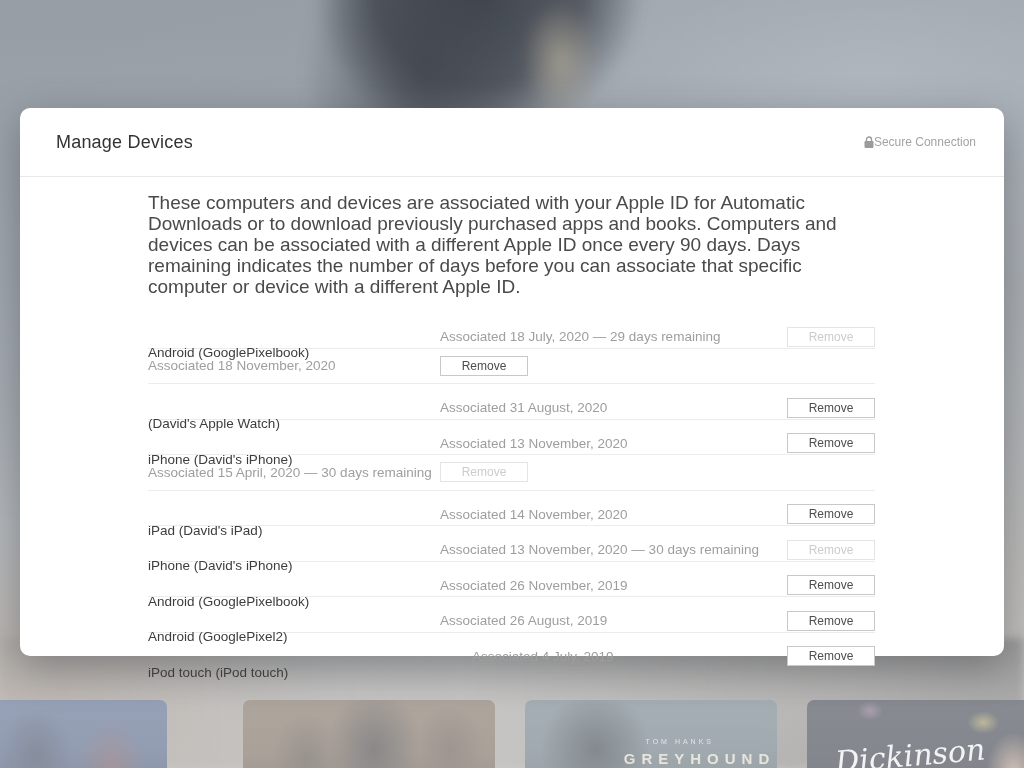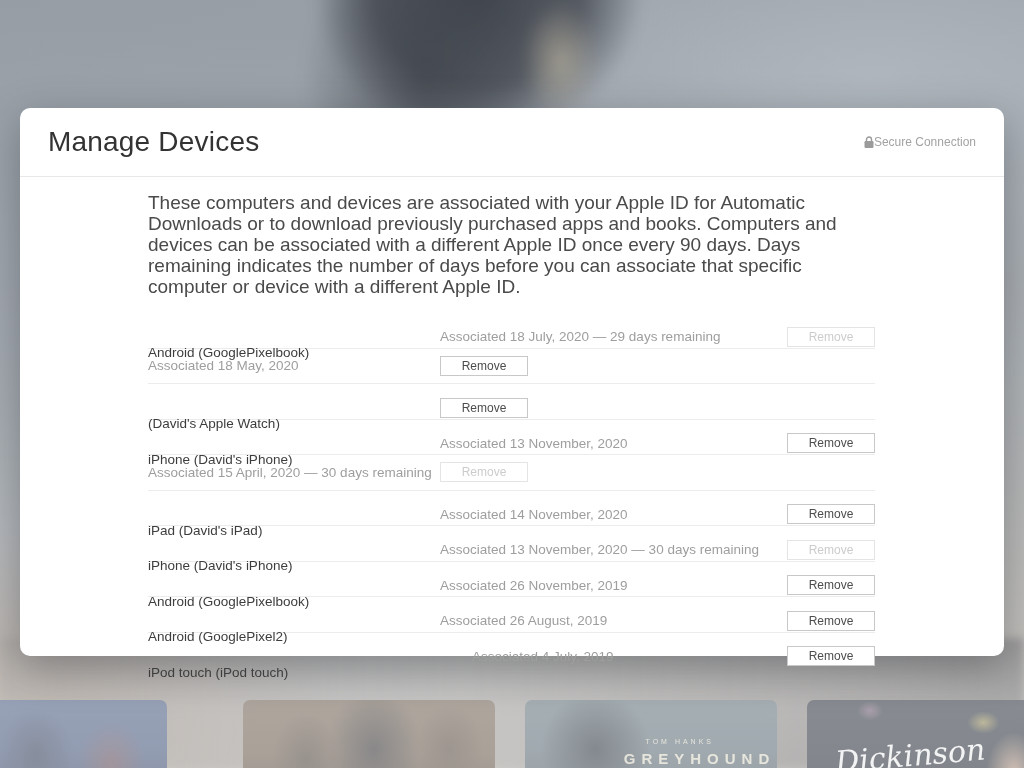--- a/index.html
+++ b/index.html
@@ -88,21 +88,21 @@
     position: absolute; left: 20px; top: 108px; width: 984px; height: 548px;
     background: #ffffff; border-radius: 10px;
     box-shadow: 0 12px 40px rgba(30,34,40,0.35);
   }
   .modal-header {
     position: relative; height: 69px; padding: 0 28px;
     display: flex; align-items: center; justify-content: space-between;
     border-bottom: 1px solid #e8e8e8;
   }
   .modal-title {
-    font-size: 28px; font-weight: 400; color: #333; letter-spacing: 0.2px;
+    font-size: 18px; font-weight: 400; color: #333; letter-spacing: 0.2px; margin-left: 8px;
   }
   .secure {
     display: flex; align-items: center; 
     font-size: 12px; color: #a3a3a3;
   }
   .secure svg { display: block; }
 
   .modal-body { padding: 15px 129px 0 128px; }
   .desc {
     font-size: 19px; line-height: 21px; color: #4a4a4a; width: 714px;
@@ -162,26 +162,27 @@
     <div class="modal-body">
       <p class="desc">These computers and devices are associated with your Apple ID for Automatic Downloads or to download previously purchased apps and books. Computers and devices can be associated with a different Apple ID once every 90 days. Days remaining indicates the number of days before you can associate that specific computer or device with a different Apple ID.</p>
       <div class="device-list">
   <div class="device-row">
     <span class="dev-name">Android (GooglePixelbook)</span>
     <span class="dev-date">Associated 18 July, 2020 — 29 days remaining</span>
     <button class="remove-btn disabled">Remove</button>
   </div>
 
   <div class="device-row">
-    <span class="dev-date">Associated 18 May, 2020</span>
+    <span class="dev-date">Associated 18 November, 2020</span>
     <button class="remove-btn">Remove</button>
   </div>
 
   <div class="device-row">
     <span class="dev-name">(David's Apple Watch)</span>
+    <span class="dev-date">Associated 31 August, 2020</span>
     <button class="remove-btn">Remove</button>
   </div>
 
   <div class="device-row">
     <span class="dev-name">iPhone (David's iPhone)</span>
     <span class="dev-date">Associated 13 November, 2020</span>
     <button class="remove-btn">Remove</button>
   </div>
 
   <div class="device-row">

